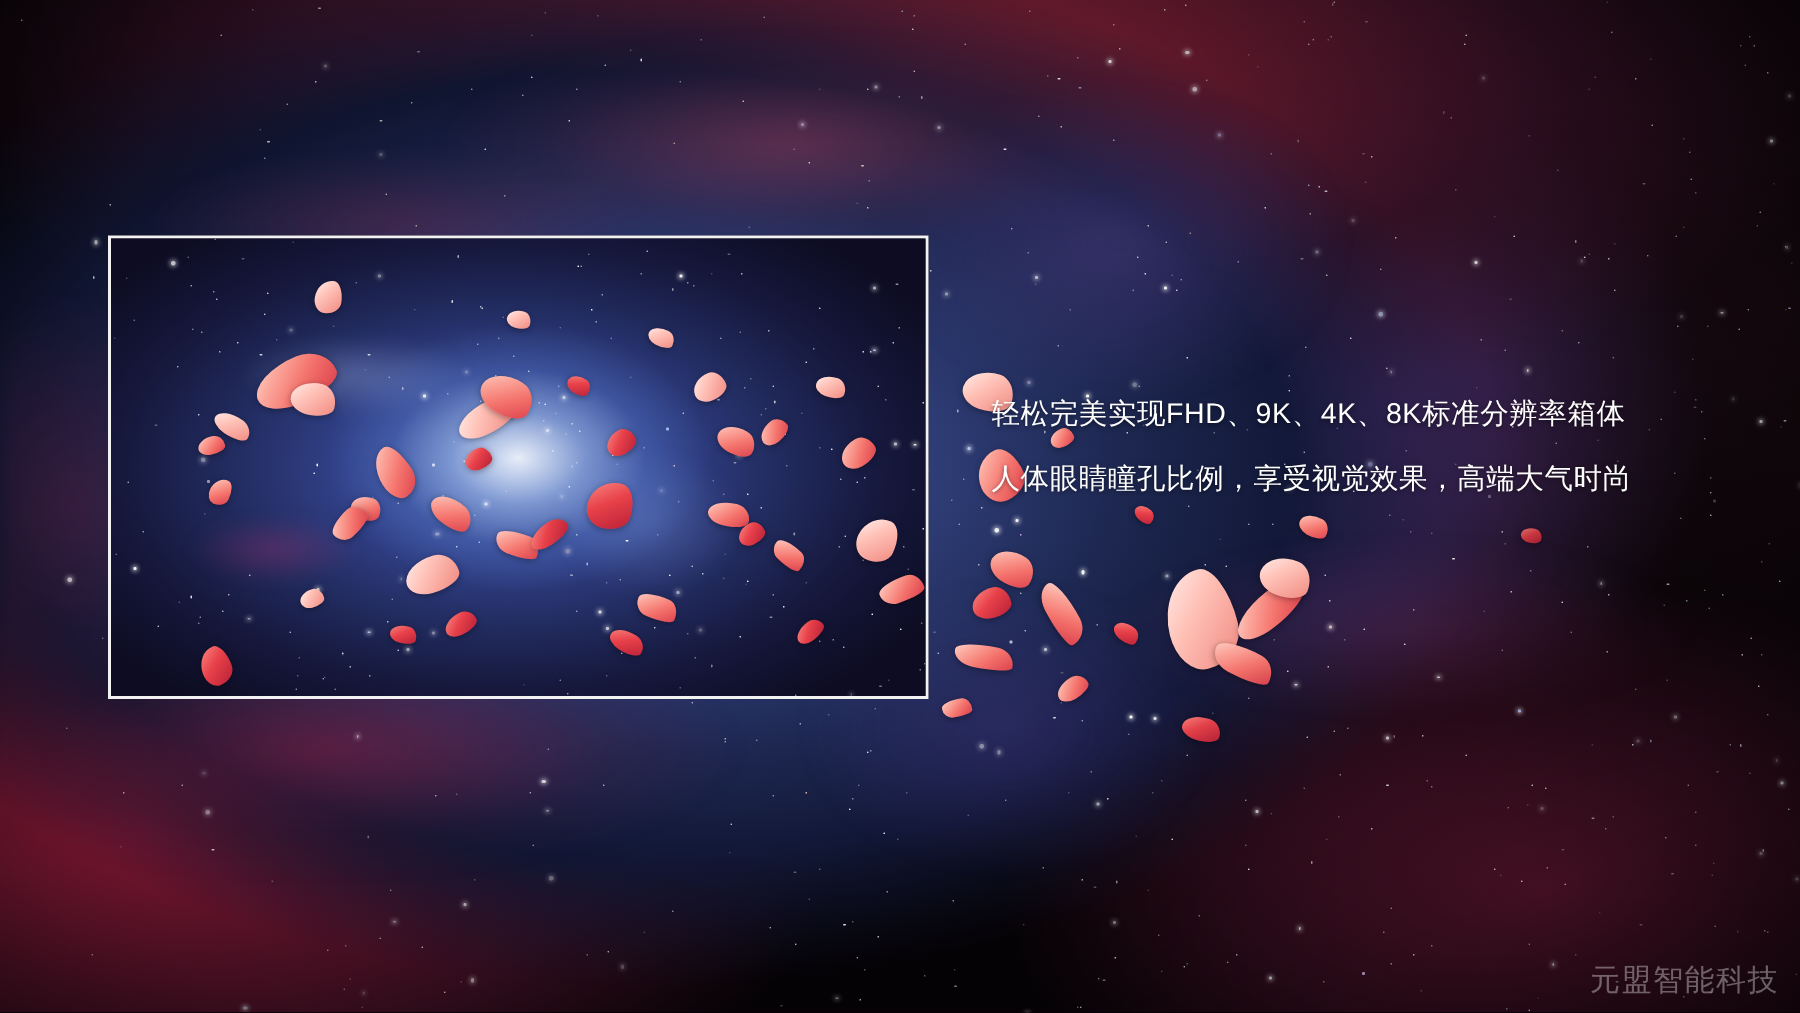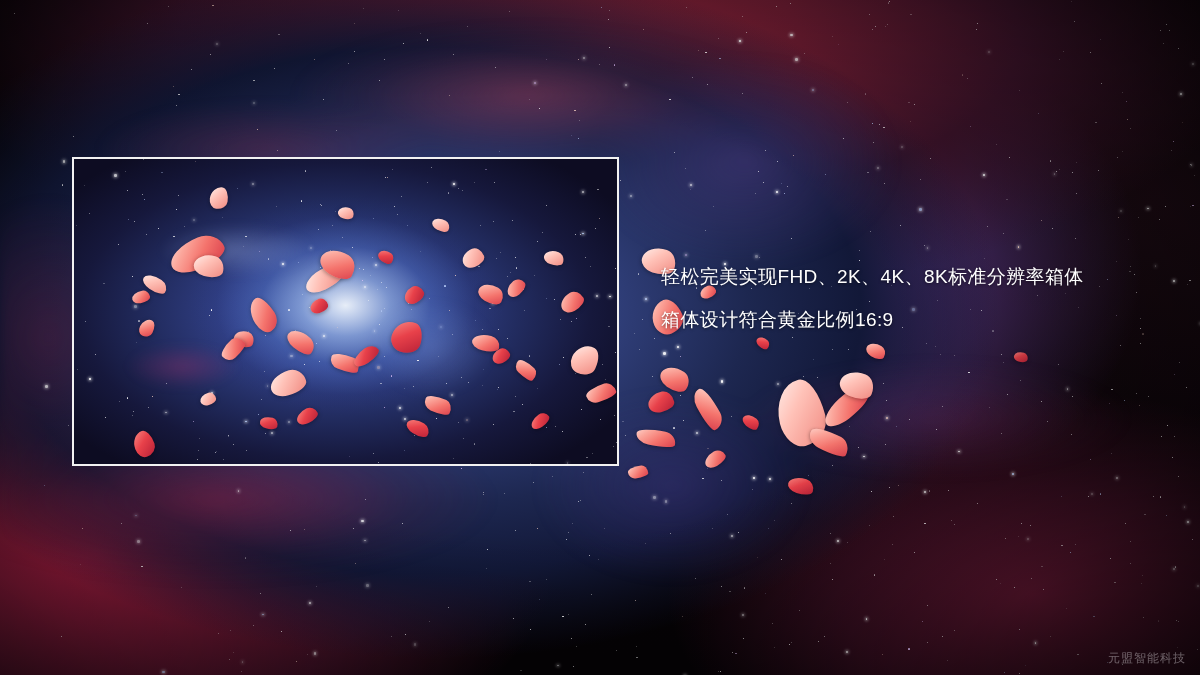--- a/index.html
+++ b/index.html
@@ -162,21 +162,21 @@
     color: #ffffff;
     white-space: nowrap;
     letter-spacing: 0.4px;
     text-shadow: 0 1px 3px rgba(0,0,0,0.5);
   }
 
   #watermark {
     position: absolute;
     right: 14px;
     bottom: 8px;
-    font-size: 12px;
+    font-size: 20px;
     color: rgba(225,220,225,0.42);
     letter-spacing: 1px;
     white-space: nowrap;
     margin-left: 31px;
   }
 </style>
 </head>
 <body>
 
 <div id="slide">
@@ -1134,19 +1134,19 @@
           <i class="petal pale" style="left:358px;top:60px;width:18px;height:12px;transform:rotate(28deg)"></i>
           <i class="petal deep" style="left:456px;top:256px;width:20px;height:12px;transform:rotate(-36deg)"></i>
           <i class="petal pale" style="left:264px;top:48px;width:16px;height:12px;transform:rotate(18deg)"></i>
           <i class="petal deep" style="left:60px;top:272px;width:20px;height:26px;transform:rotate(-20deg)"></i>
         </div>
     </div>
   </div>
 
 
   <div id="body-text">
-    <div class="body-line">轻松完美实现FHD、2K、4K、8K标准分辨率箱体</div>
-    <div class="body-line">箱体设计符合黄金比例16:9</div>
+    <div class="body-line">轻松完美实现FHD、9K、4K、8K标准分辨率箱体</div>
+    <div class="body-line">人体眼睛瞳孔比例，享受视觉效果，高端大气时尚</div>
   </div>
 
   <div id="watermark">元盟智能科技</div>
 
 </div>
 
 </body></html>

